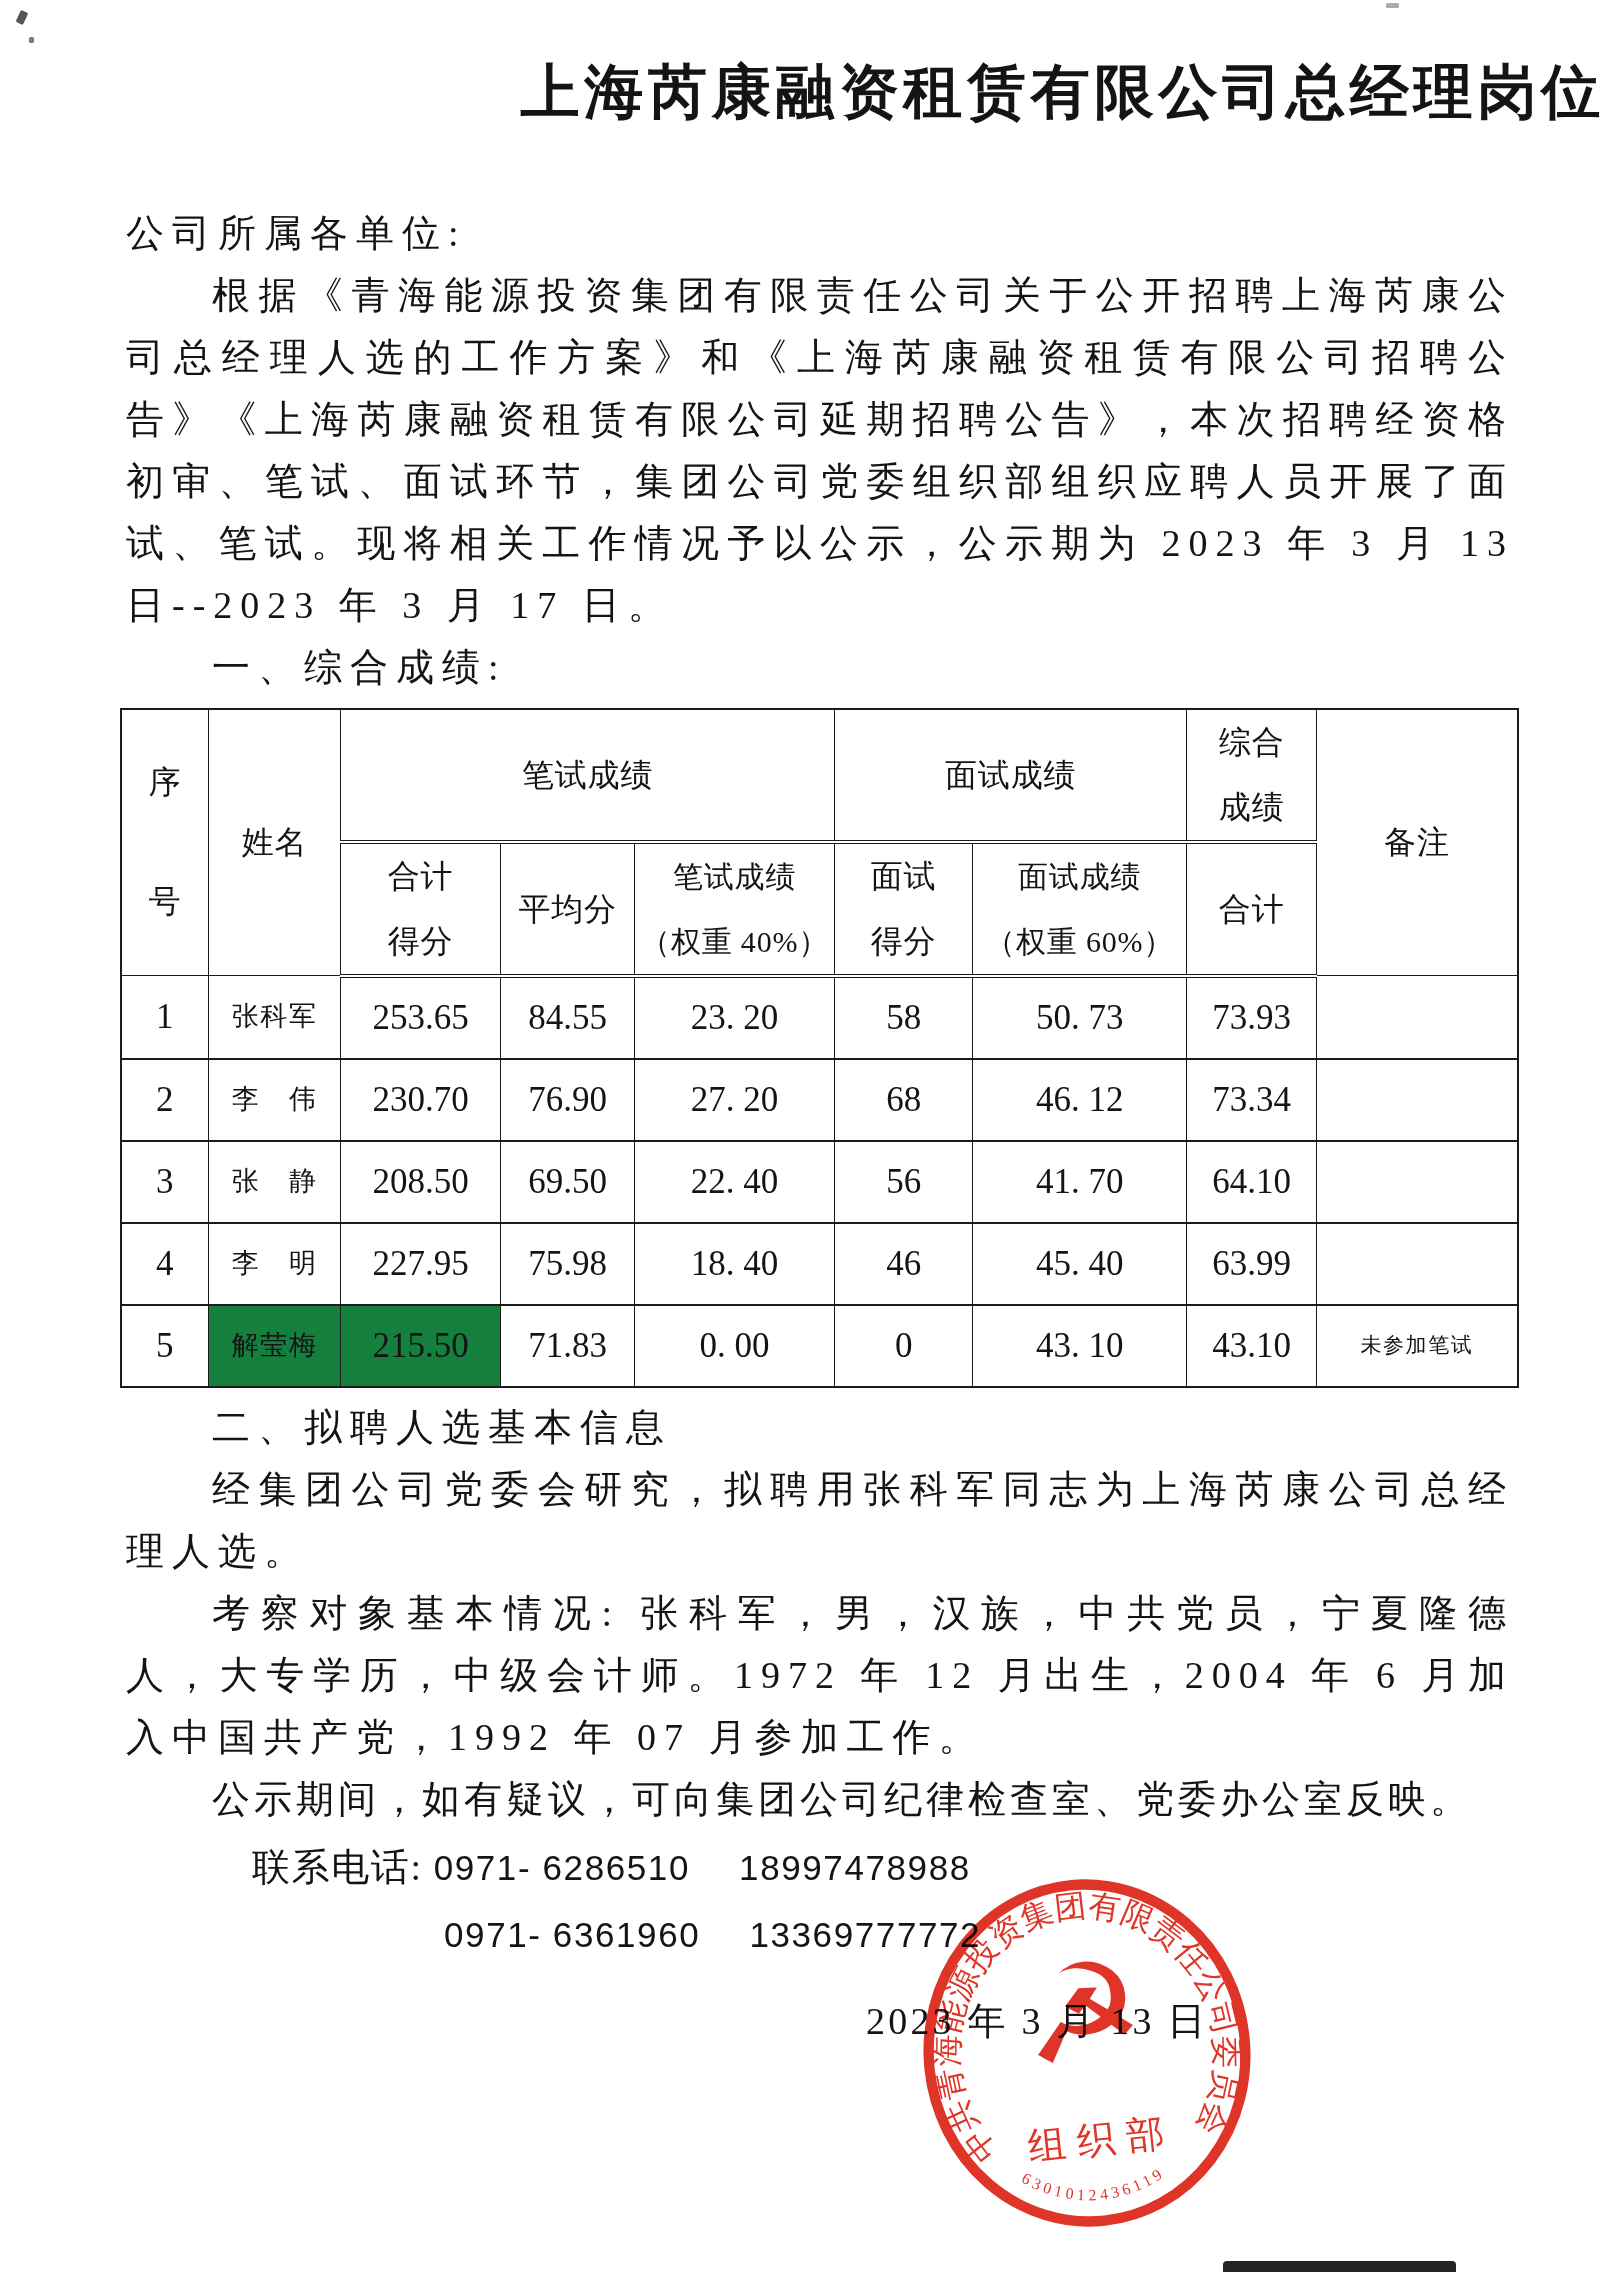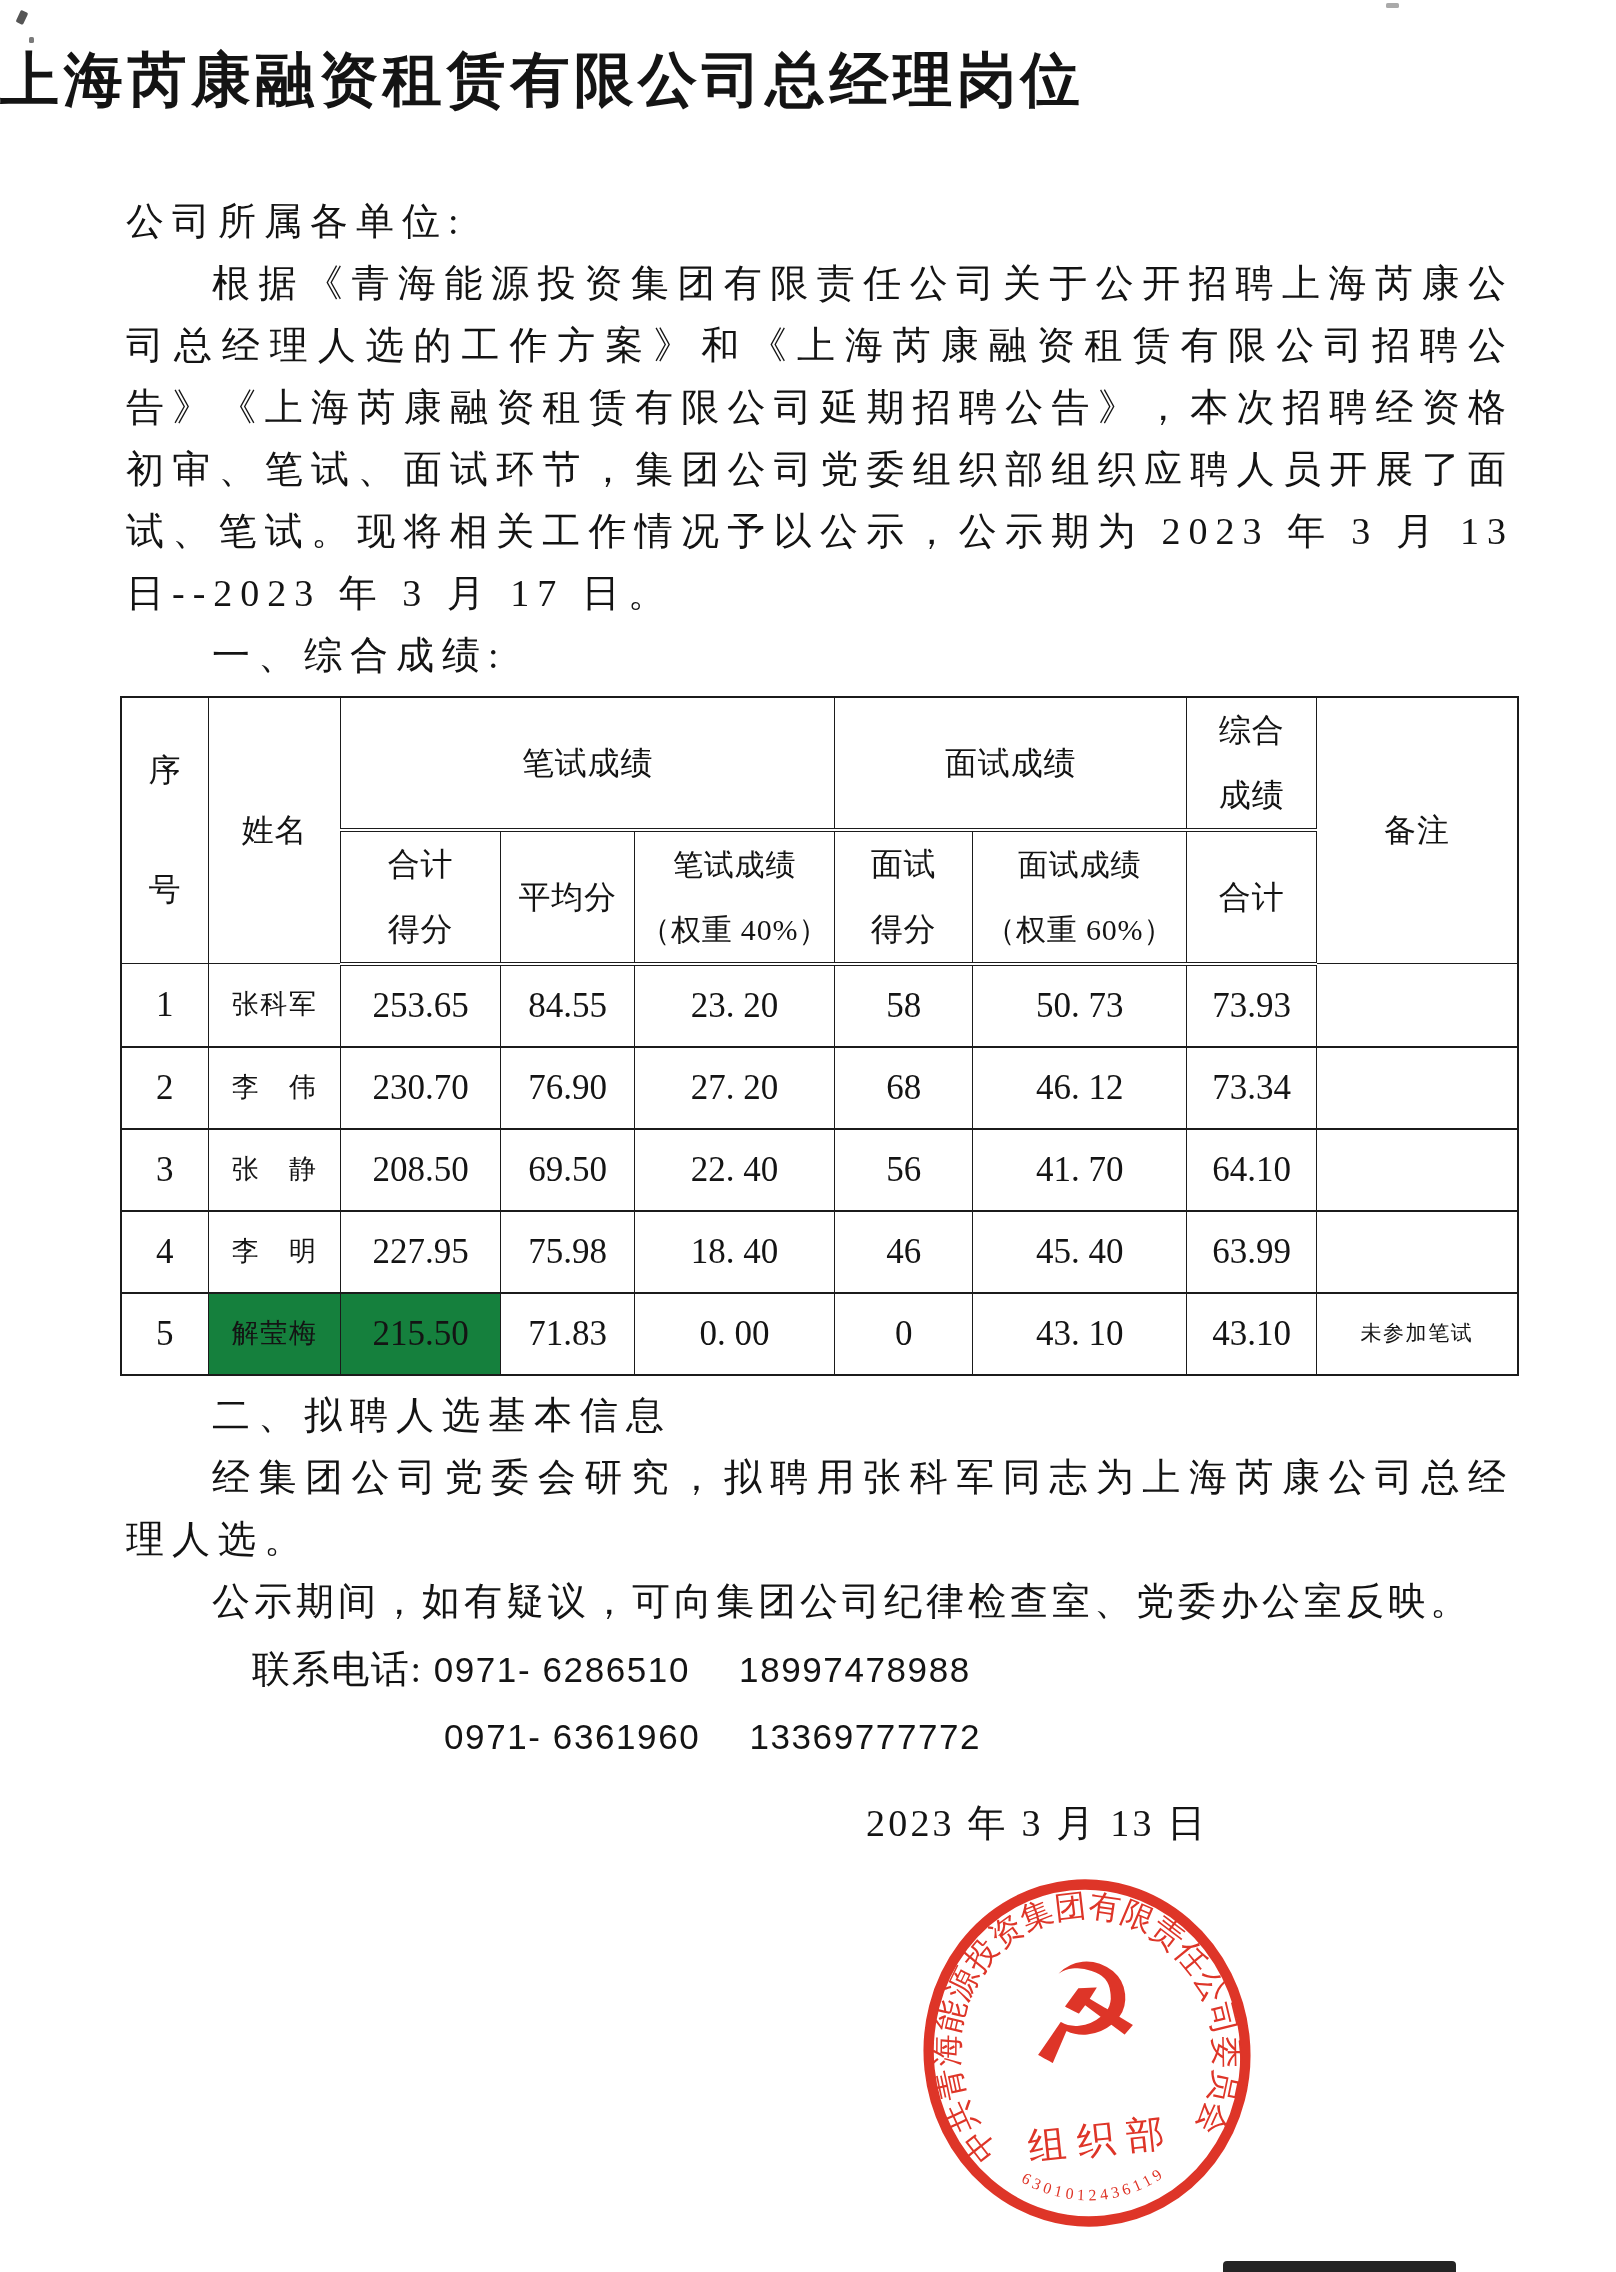--- a/index.html
+++ b/index.html
@@ -7,23 +7,23 @@
     position:relative;
     width:1617px;height:2273px;
     margin:0 auto;
     background:#ffffff;
     font-family:"Liberation Serif","DejaVu Serif",serif;
     color:#141414;
     overflow:hidden;
   }
   
   .doc-title{
-    margin:0;
+    margin:12px;
     padding-top:40px;
-    text-align:left;
+    text-align:right;
     font-size:59px;
     line-height:80px;
     font-weight:bold;
     letter-spacing:4.8px;
   }
   .doc-title span{display:block;}
   
   .doc-body{
     margin:70px 103px 0 126px;
     font-size:38px;
@@ -211,20 +211,21 @@
         <td class="num">0</td>
         <td class="num">43. 10</td>
         <td class="num">43.10</td>
         <td class="remark-cell">未参加笔试</td>
       </tr>
     </tbody>
       </table>
 
     <p class="indent">二、拟聘人选基本信息</p>
     <p class="indent">经集团公司党委会研究，拟聘用张科军同志为上海芮康公司总经理人选。</p>
+    <p class="indent">考察对象基本情况: 张科军，男，汉族，中共党员，宁夏隆德人，大专学历，中级会计师。1972 年 12 月出生，2004 年 6 月加入中国共产党，1992 年 07 月参加工作。</p>
     <p class="indent tight">公示期间，如有疑议，可向集团公司纪律检查室、党委办公室反映。</p>
 
     <div class="contact-line first">
       <span>联系电话:</span>
       <span class="phone">0971- 6286510</span>
       <span class="phone gap">18997478988</span>
     </div>
     <div class="contact-line second">
       <span class="phone">0971- 6361960</span>
       <span class="phone gap">13369777772</span>

